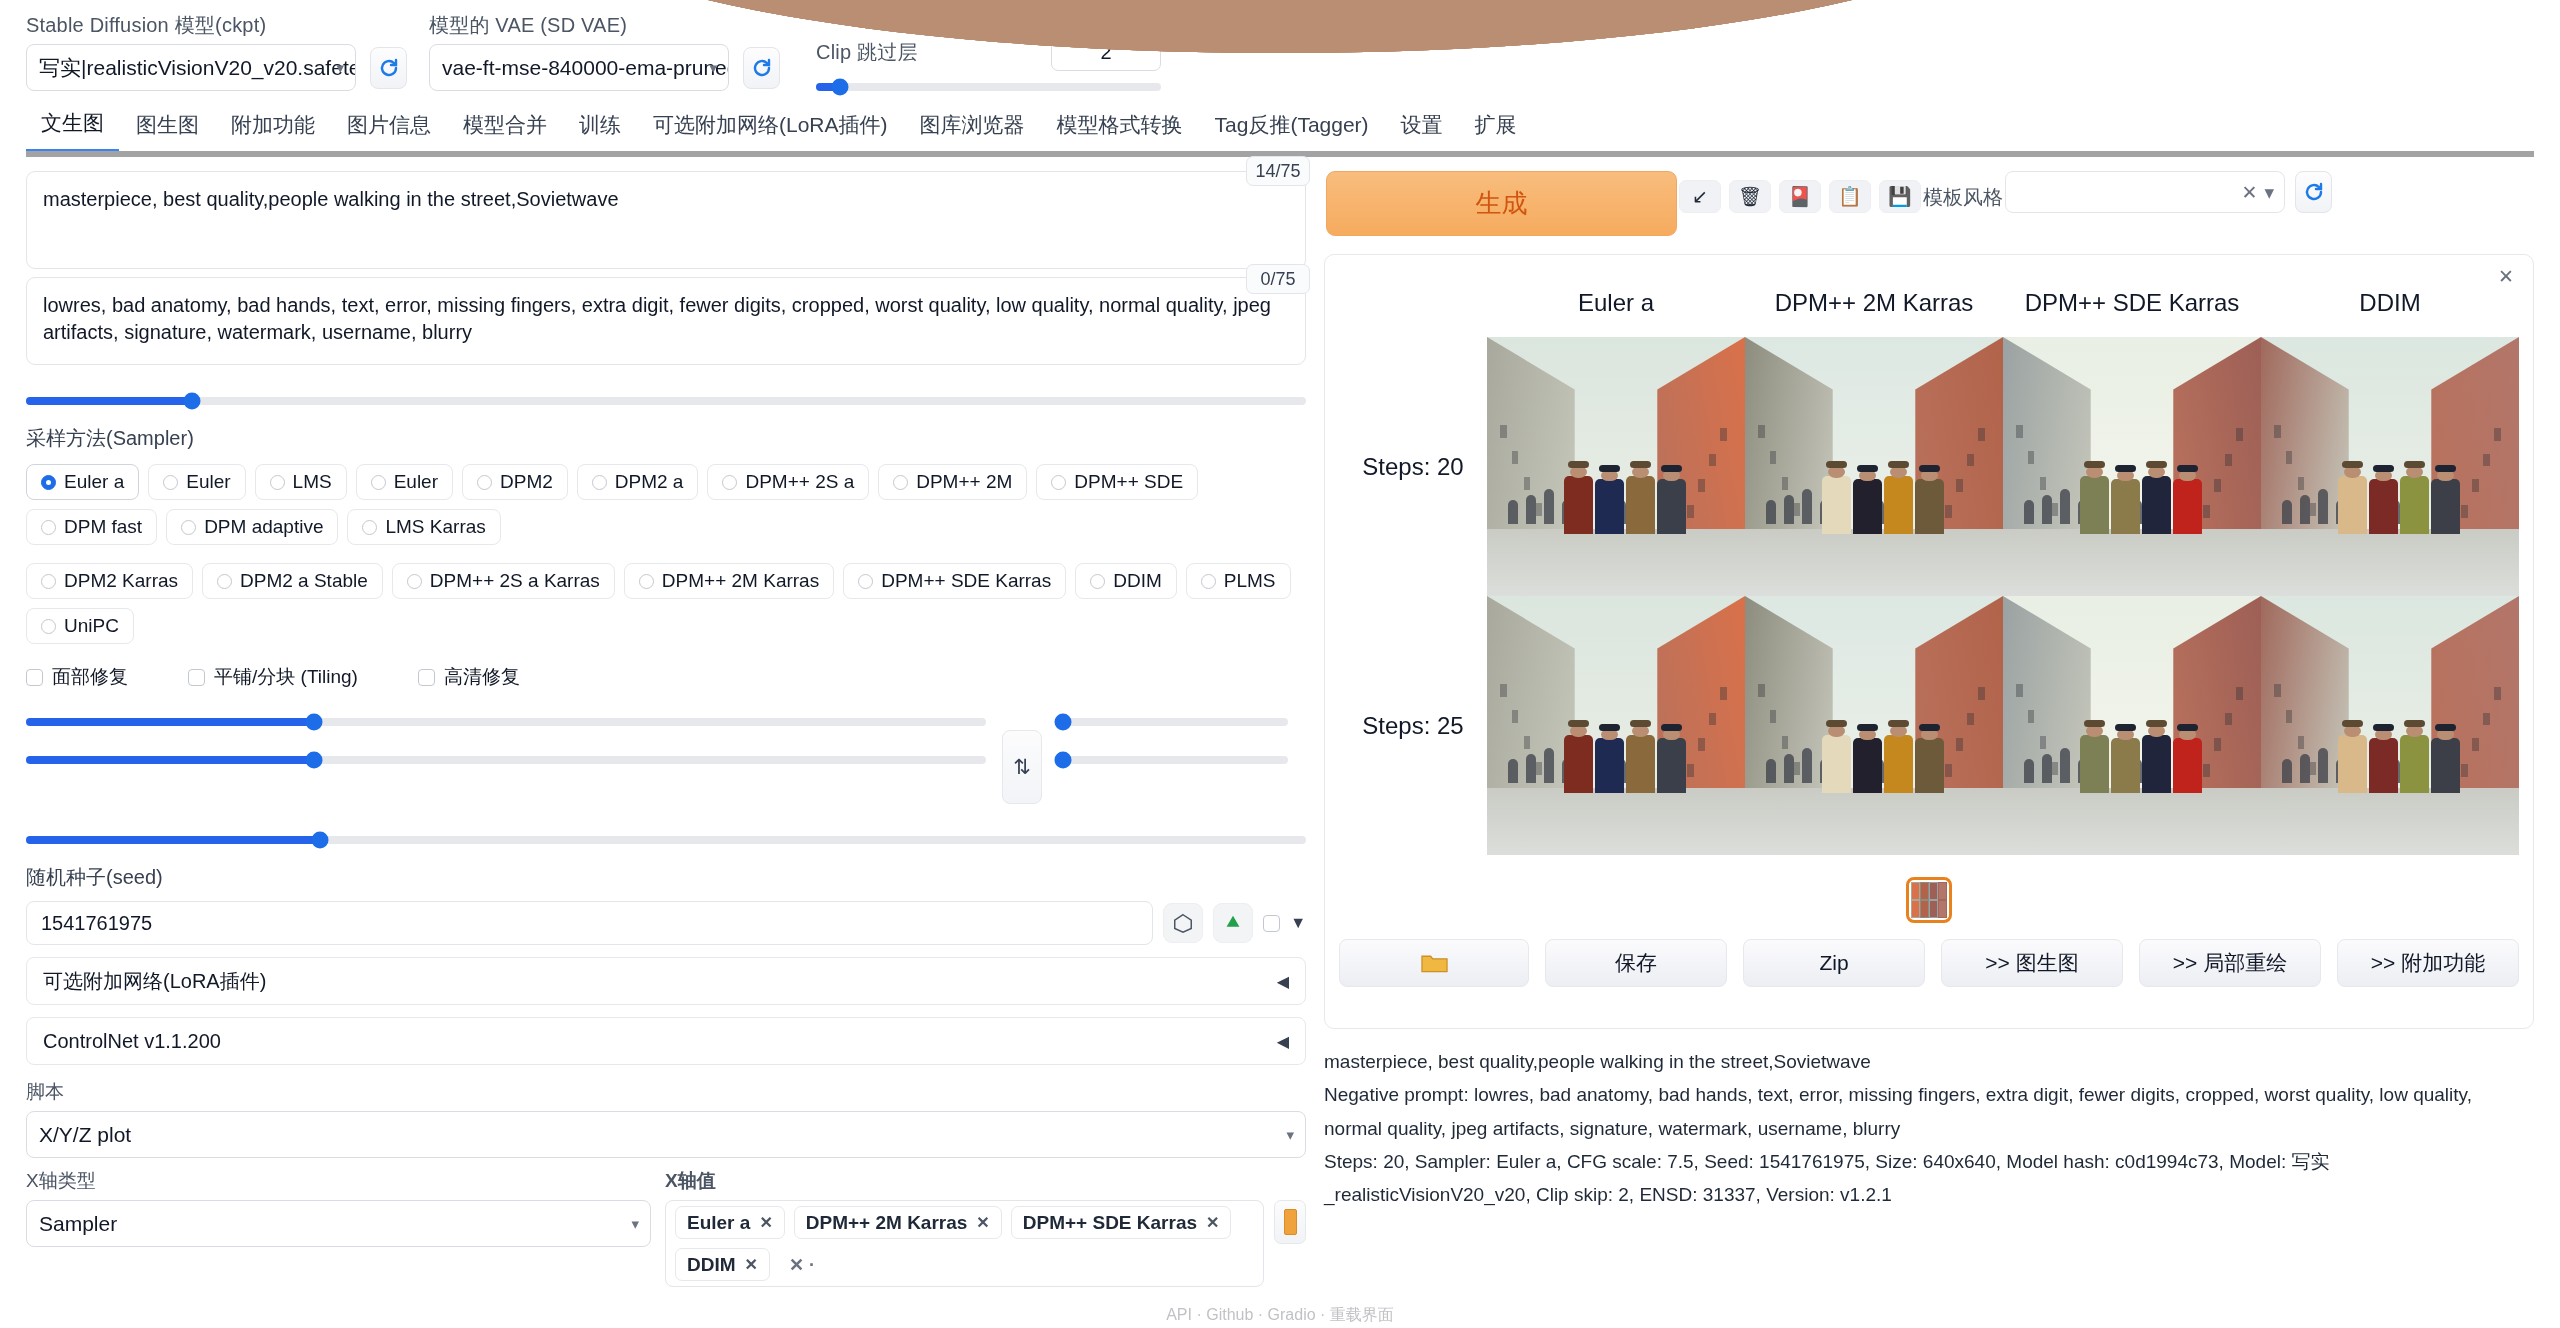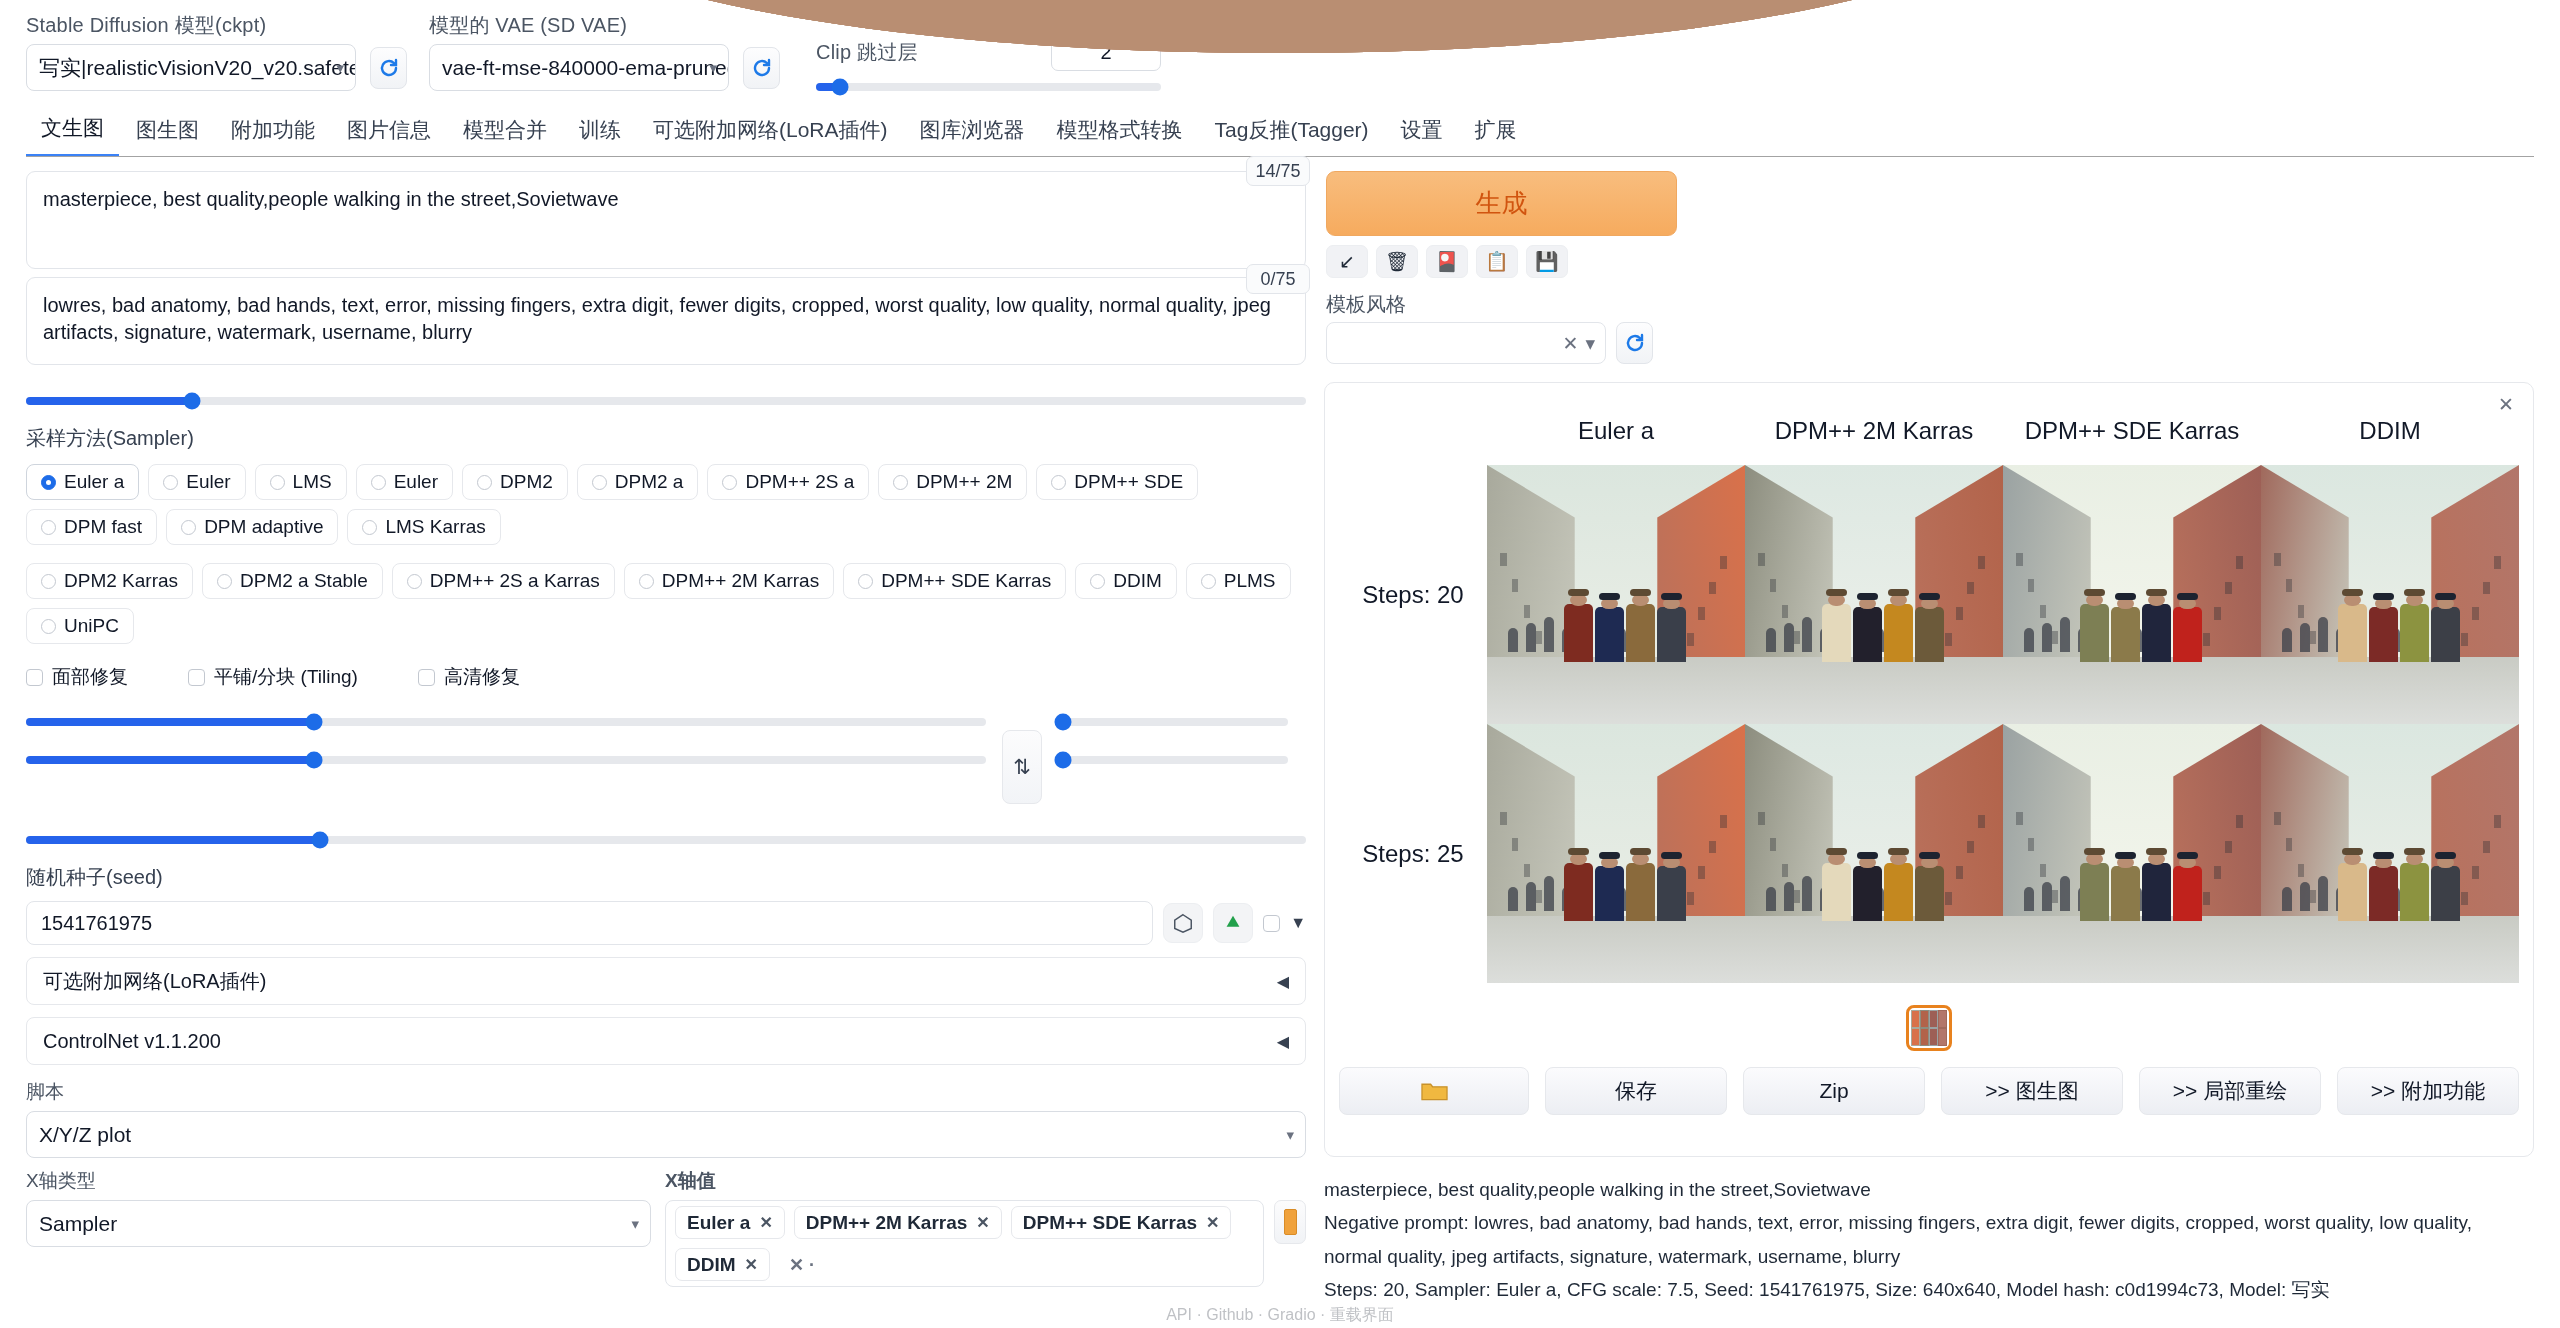--- a/index.html
+++ b/index.html
@@ -40,21 +40,21 @@
     font-size:20px; color:#111827;
   }
   .track { position:relative; height:8px; border-radius:6px; background:#e6e8ec; margin-top:12px; }
   .track .fill { position:absolute; left:0; top:0; bottom:0; border-radius:6px; background:#2563eb; }
   .track .knob {
     position:absolute; width:17px; height:17px; border-radius:50%; background:#1d6ce8;
     top:50%; transform:translate(-50%,-50%);
   }
 
   
-  .tabs { display:flex; align-items:flex-end; gap:2px; border-bottom:1px solid #a3a3a3;
+  .tabs { display:flex; align-items:flex-end; gap:2px; border-bottom:6px solid #a3a3a3;
     margin-top:18px; height:48px; }
   .tab { padding:8px 15px 12px; font-size:21px; color:#374151; cursor:pointer; white-space:nowrap; }
   .tab.active { color:#111827; border-bottom:2px solid #3b82f6; font-weight:400; }
 
   
   .split { display:flex; gap:18px; margin-top:14px; }
   .left { width:1290px; }
   .right { width:1210px; }
 
   
@@ -66,21 +66,21 @@
   #prompt-pos { height:98px; }
   #prompt-neg { height:88px; margin-top:8px; }
   .counter {
     position:absolute; right:-4px; top:-15px; width:64px; height:30px;
     border:1px solid #e2e5ea; border-radius:7px; background:#fafbfc;
     font-size:18px; color:#374151; display:flex; align-items:center; justify-content:center;
   }
   .counter.neg { top:-13px; }
 
   
-  .genpanel { width:1210px; display:flex; flex-direction:column; }
+  .genpanel { width:1210px; display:flex; flex-direction:row; }
   .gen-btn {
     height:65px; border-radius:9px; border:1px solid #f0a860;
     background:linear-gradient(#f8bd7e,#f6ab5e);
     color:#d1540f; font-size:26px; display:flex; align-items:center; justify-content:center;
     cursor:pointer; width:351px; margin-left:2px;
   }
   .tool-row { display:flex; gap:8px; margin-top:9px; margin-left:2px; }
   .tool-btn {
     width:42px; height:33px; border-radius:7px; background:#f1f2f5; border:1px solid #eceef1;
     display:flex; align-items:center; justify-content:center; font-size:19px; cursor:pointer;

